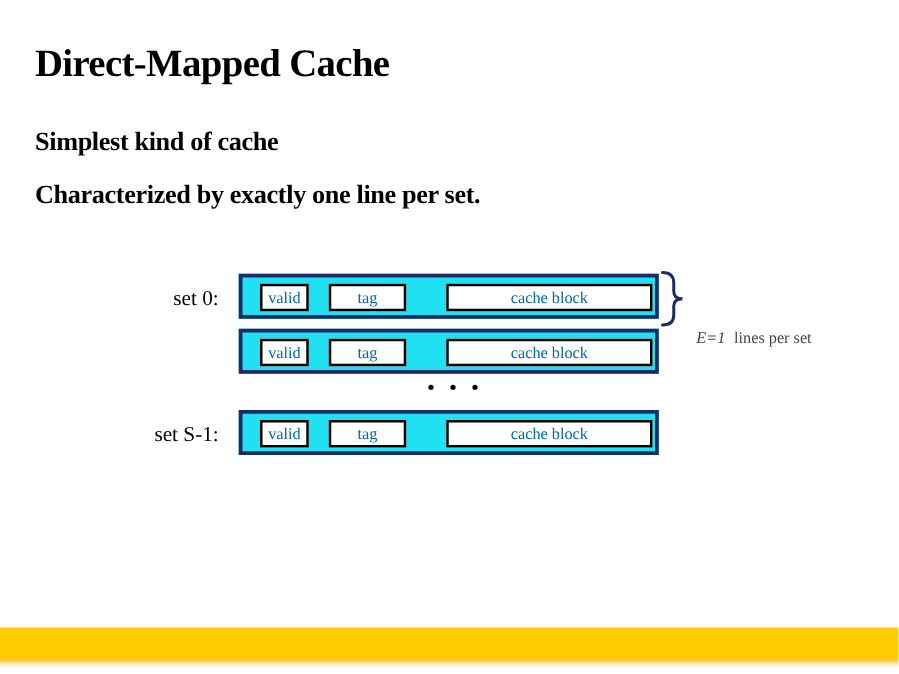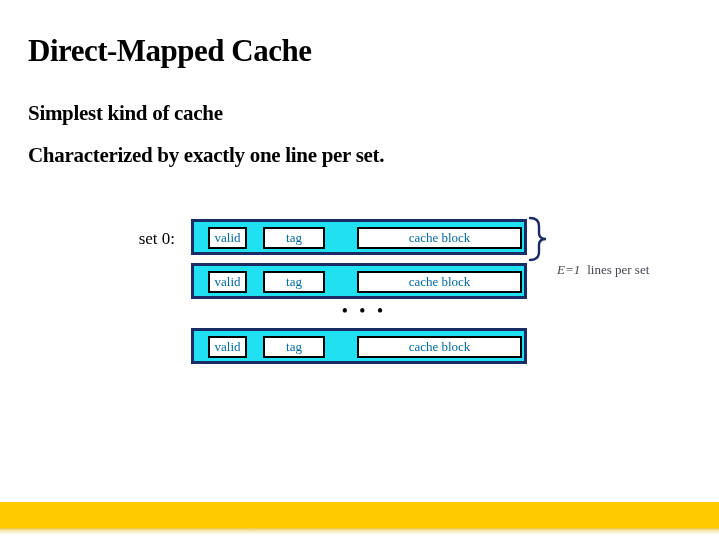--- a/index.html
+++ b/index.html
@@ -86,20 +86,21 @@
   </div>
 
   <div class="row-rect" style="top:263px;">
     <div class="cell valid">valid</div>
     <div class="cell tag">tag</div>
     <div class="cell block">cache block</div>
   </div>
 
   <div class="ellipsis">• • •</div>
 
+  <div class="row-label" style="top:338px;">set S-1:</div>
   <div class="row-rect" style="top:328px;">
     <div class="cell valid">valid</div>
     <div class="cell tag">tag</div>
     <div class="cell block">cache block</div>
   </div>
 
   <div class="brace">
     <svg width="20" height="46" viewBox="0 0 20 46">
       <path d="M2,2 Q11,2 11,10 L11,17 Q11,23 18,23 Q11,23 11,29 L11,36 Q11,44 2,44" fill="none" stroke="#1A2B66" stroke-width="2.4" stroke-linecap="round"></path>
     </svg>

